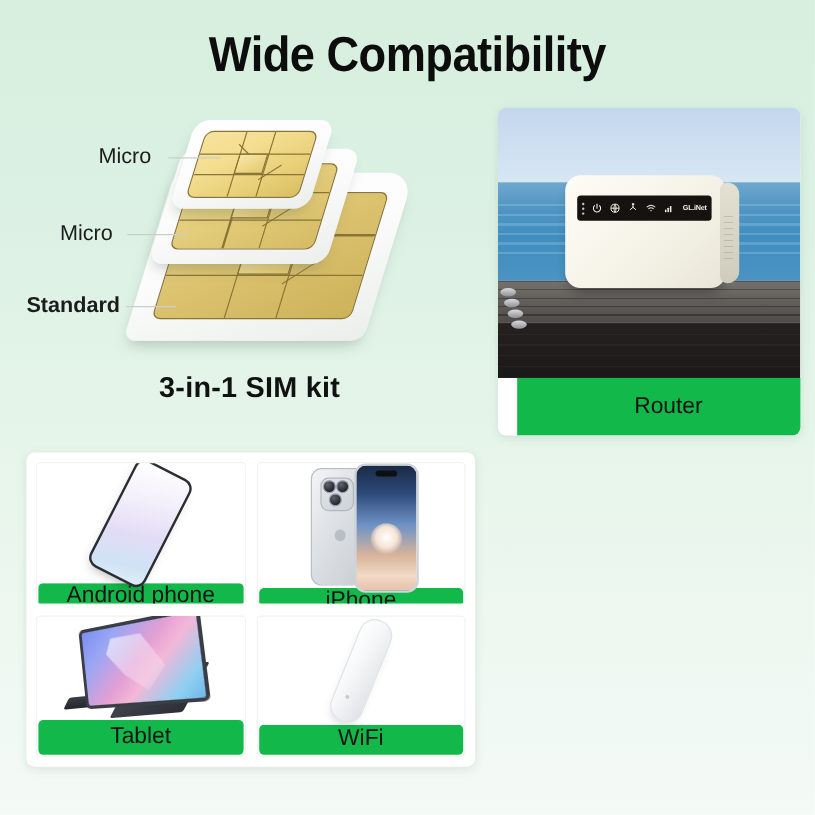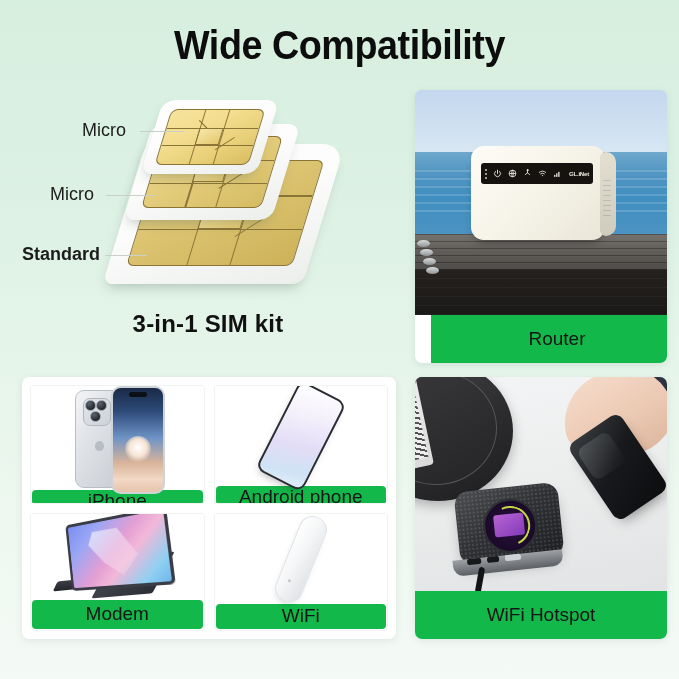--- a/index.html
+++ b/index.html
@@ -683,20 +683,29 @@
     </div>
     <div class="green-bar router-bar">
       <span>Router</span>
     </div>
   </div>
 
   <div class="grid-panel">
 
     <div class="grid-cell">
       <div class="cell-photo">
+        <div class="android-phone"></div>
+      </div>
+      <div class="cell-bar">
+        <span>Android phone</span>
+      </div>
+    </div>
+
+    <div class="grid-cell">
+      <div class="cell-photo">
         <div class="iphone-wrap">
           <div class="iphone-back">
             <div class="cam-island">
               <i></i>
                 <i></i>
                 <i></i>
             </div>
             <div class="apple-dot"></div>
           </div>
           <div class="iphone-front">
@@ -705,71 +714,35 @@
           </div>
         </div>
       </div>
       <div class="cell-bar">
         <span>iPhone</span>
       </div>
     </div>
 
     <div class="grid-cell">
       <div class="cell-photo">
-        <div class="android-phone"></div>
-      </div>
-      <div class="cell-bar">
-        <span>Android phone</span>
-      </div>
-    </div>
-
-    <div class="grid-cell">
-      <div class="cell-photo">
         <div class="tablet-wrap">
           <div class="tablet-stand"></div>
           <div class="tablet-base"></div>
           <div class="tablet-screen"></div>
         </div>
       </div>
       <div class="cell-bar">
-        <span>Modem</span>
+        <span>Tablet</span>
       </div>
     </div>
 
     <div class="grid-cell">
       <div class="cell-photo">
         <div class="modem"></div>
       </div>
       <div class="cell-bar">
         <span>WiFi</span>
       </div>
     </div>
   </div>
 
-  <div class="panel hotspot-panel">
-    <div class="panel-photo hotspot-photo">
-      <div class="desk"></div>
-      <div class="tray"></div>
-      <div class="tray-paper"></div>
-      <div class="sleeve"></div>
-      <div class="hand"></div>
-      <div class="phone-hand"></div>
-
-      <div class="hotspot-dev">
-        <div class="hotspot-screen">
-          <div class="hotspot-ring"></div>
-          <div class="hotspot-gauge"></div>
-        </div>
-      </div>
-      <div class="hotspot-base"></div>
-      <div class="hotspot-ports">
-        <i></i>
-          <i></i>
-          <i></i>
-      </div>
-      <div class="hotspot-cable"></div>
-    </div>
-    <div class="green-bar hotspot-bar">
-      <span>WiFi Hotspot</span>
-    </div>
-  </div>
 
 </div>
 
 </body></html>

